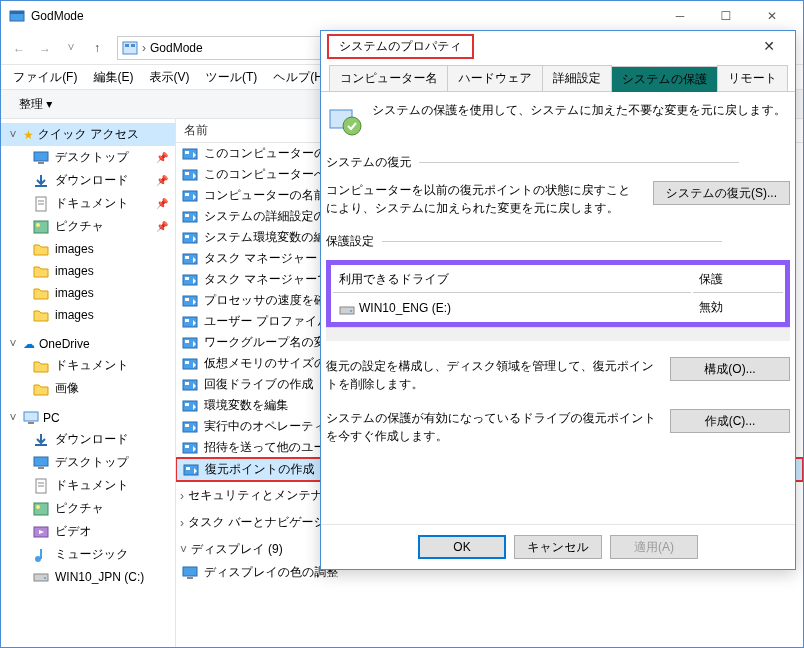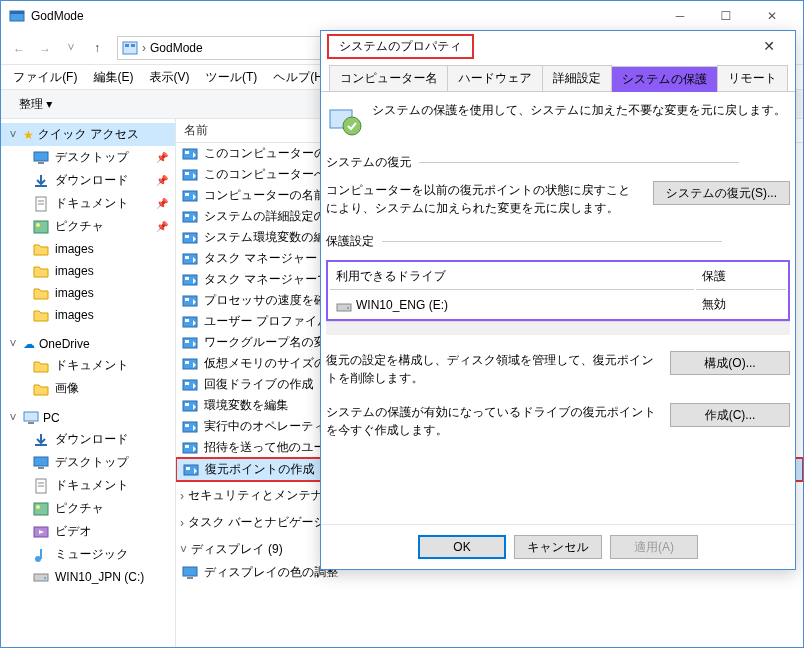--- a/index.html
+++ b/index.html
@@ -42,32 +42,32 @@
 .viewbtn{width:22px;height:18px;border:1px solid #8ab4e8;display:flex;align-items:center;justify-content:center}
 .viewbtn.act{background:#cce8ff}
 
 
 .dlg{position:absolute;left:320px;top:30px;width:476px;height:540px;background:#fff;border:1px solid #4a8cd6;box-shadow:0 4px 16px rgba(0,0,0,.2);display:flex;flex-direction:column}
 .dlg .dtb{height:30px;display:flex;align-items:center;padding:4px 6px}
 .dlg .dtitle{border:2px solid #e03030;padding:2px 10px;font-size:12px}
 .dlg .dclose{margin-left:auto;width:40px;text-align:center;font-size:14px;color:#333}
 .tabs{display:flex;padding:4px 8px 0 8px;border-bottom:1px solid #ccc}
 .tab{padding:4px 10px;border:1px solid #ccc;border-bottom:none;margin-right:-1px;background:#f4f4f4;font-size:12px}
-.tab.act{background:#8b5cf6;position:relative;top:1px}
+.tab.act{background:#0f766e;position:relative;top:1px}
 .dbody{flex:1;padding:10px 5px;overflow:auto}
 .infobar{display:flex;gap:10px;align-items:flex-start;margin-bottom:16px}
 .infobar .bigic{width:36px;height:36px;flex:none}
 .sect{margin-bottom:16px}
 .sect .st{font-size:12px;margin-bottom:6px;padding-bottom:4px}
 .sect .st .line{display:inline-block;vertical-align:middle;height:1px;background:#ccc;margin-left:8px}
 .sect .desc{font-size:12px;line-height:1.5}
 .rowflex{display:flex;gap:12px;align-items:flex-start}
 .rowflex .desc{flex:1}
 .btn{min-width:120px;height:24px;border:1px solid #adadad;background:#e1e1e1;font-size:12px;padding:0 12px;cursor:default}
-.drvtable{border:2px solid #8b5cf6;width:100%;margin-top:6px}
+.drvtable{border:5px solid #8b5cf6;width:100%;margin-top:6px}
 .drvtable th{text-align:left;font-weight:normal;background:#fff;border-bottom:1px solid #ccc;padding:4px 6px;font-size:12px}
 .drvtable td{padding:4px 6px;font-size:12px}
 .drvtable tr.r{background:#fff}
 .drvic{width:16px;height:12px;display:inline-block;vertical-align:middle;margin-right:4px}
 .scrollhint{height:14px;background:#f0f0f0;border-top:1px solid #ddd}
 .dlgbtns{display:flex;justify-content:center;gap:8px;padding:10px 16px;border-top:1px solid #e5e5e5}
 .dlgbtns .btn{min-width:88px}
 .dlgbtns .btn.primary{border:2px solid #0078d7}
 .dlgbtns .btn.dis{color:#9a9a9a}
 svg{display:block}

